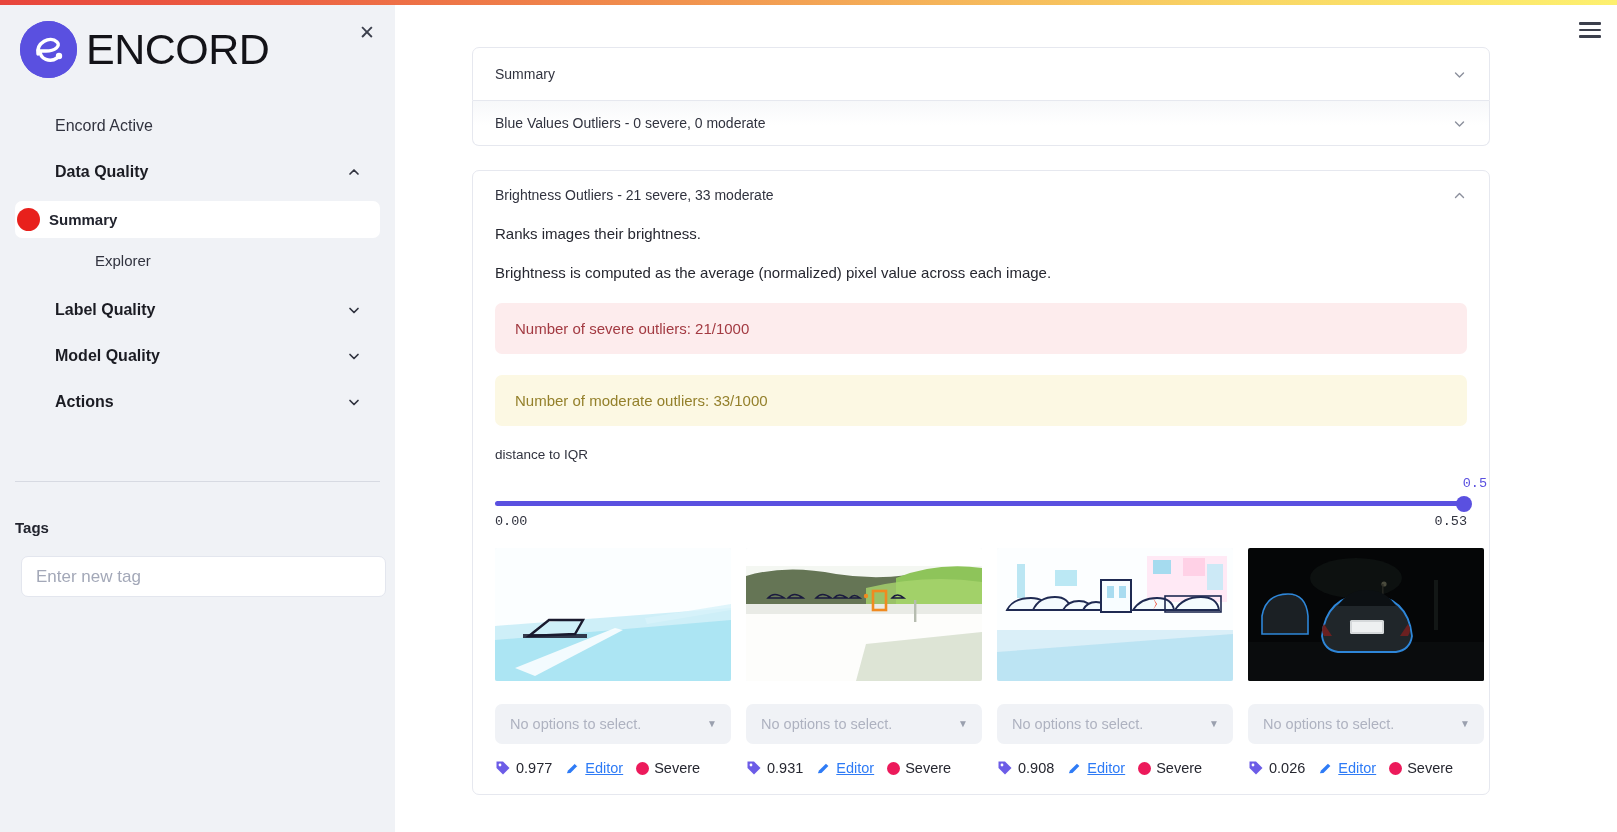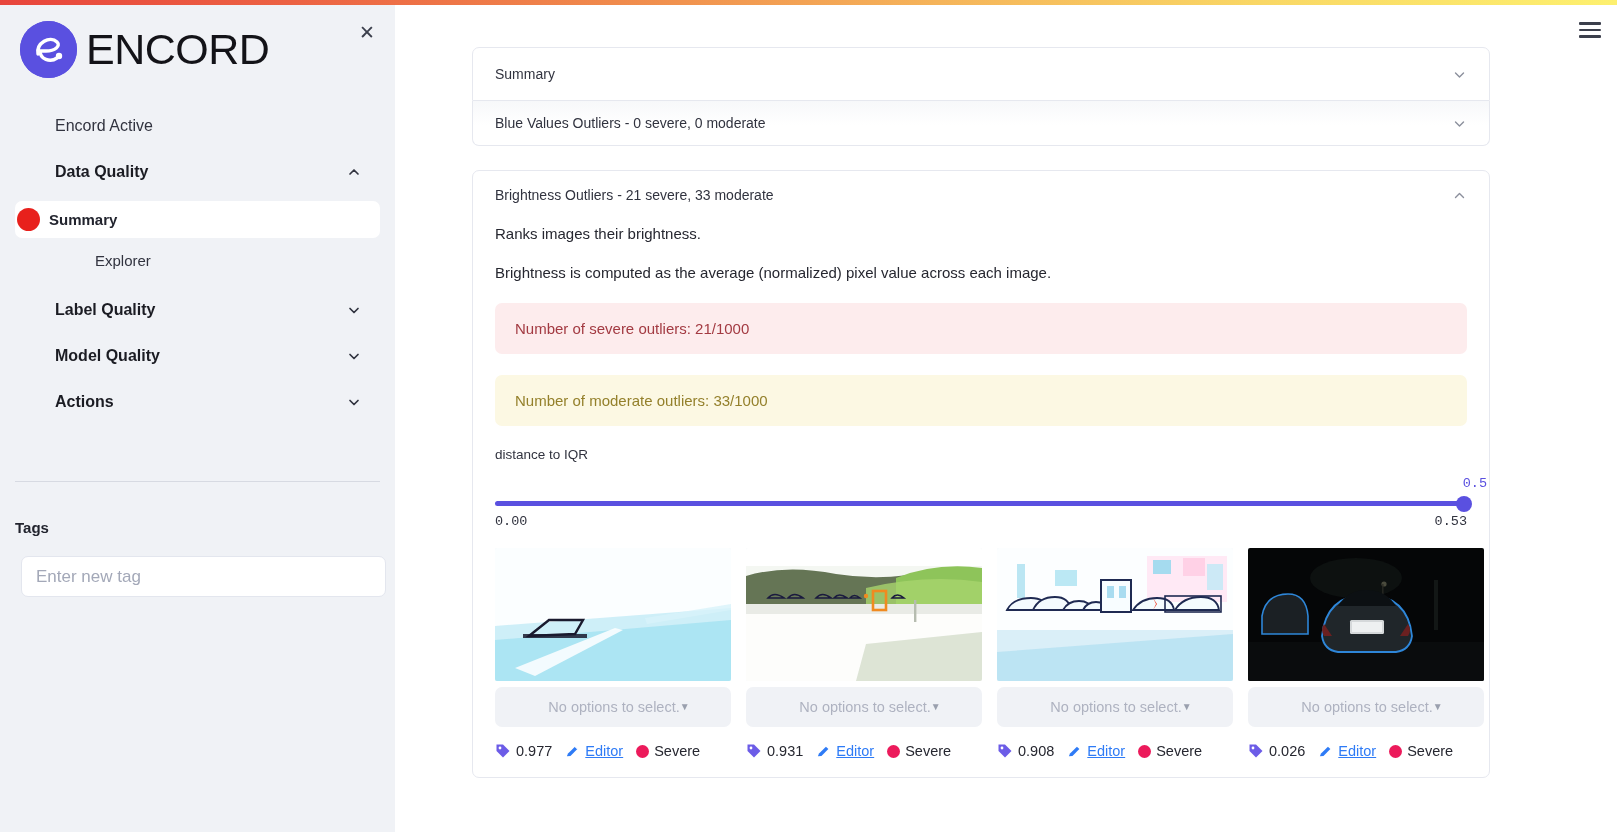--- a/index.html
+++ b/index.html
@@ -160,23 +160,23 @@
 
   
   .cards { display: flex; gap: 15px; margin-top: 10px; }
   .card { width: 236px; }
   .thumb {
     width: 236px; height: 133px; border-radius: 2px;
     overflow: hidden; position: relative; background: #eef3f6;
   }
   .thumb svg { display: block; width: 236px; height: 133px; }
   .select-box {
-    margin-top: 6px; height: 40px; border-radius: 7px;
+    margin-top: 23px; height: 40px; border-radius: 7px;
     background: #f0f2f6; display: flex; align-items: center;
-    justify-content: center; padding: 0 14px 0 26px; cursor: pointer;
+    justify-content: space-between; padding: 0 14px 0 15px; cursor: pointer;
   }
   .select-box .txt { font-size: 14.5px; color: #aeb2c0; }
   .select-caret { color: #9aa0ae; font-size: 10px; line-height: 1; }
   .card-foot {
     margin-top: 16px; display: flex; align-items: center; gap: 13px;
     font-size: 14.5px; color: #262730;
   }
   .foot-grp { display: flex; align-items: center; gap: 5px; }
   .tag-ico { width: 16px; height: 16px; display: block; }
   .pen-ico { width: 15px; height: 15px; display: block; }

